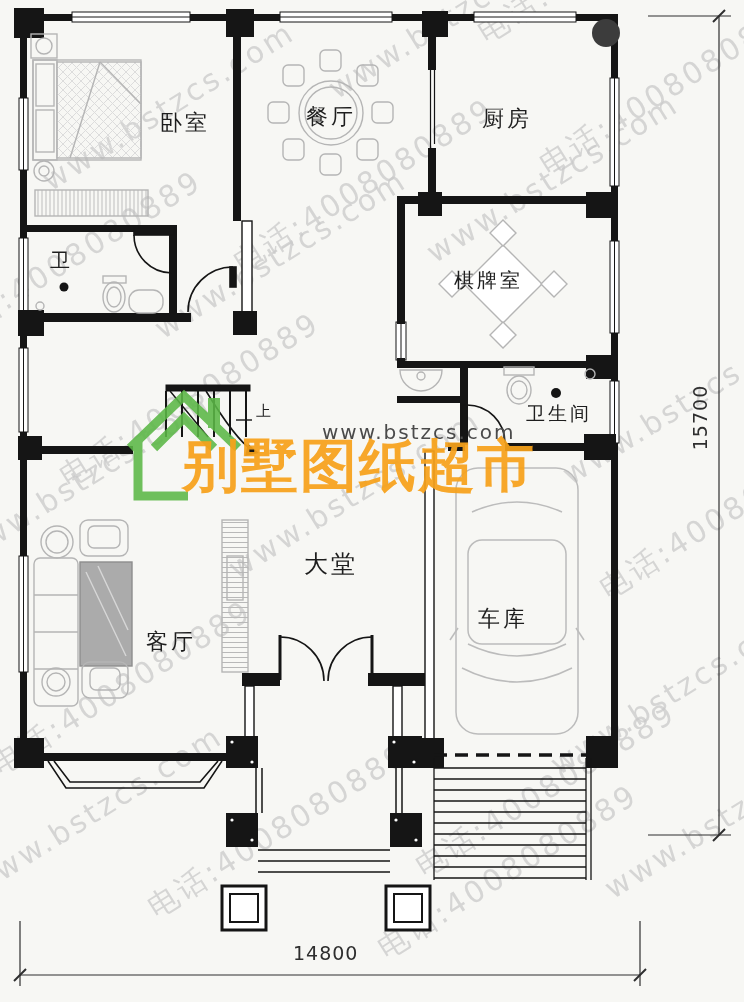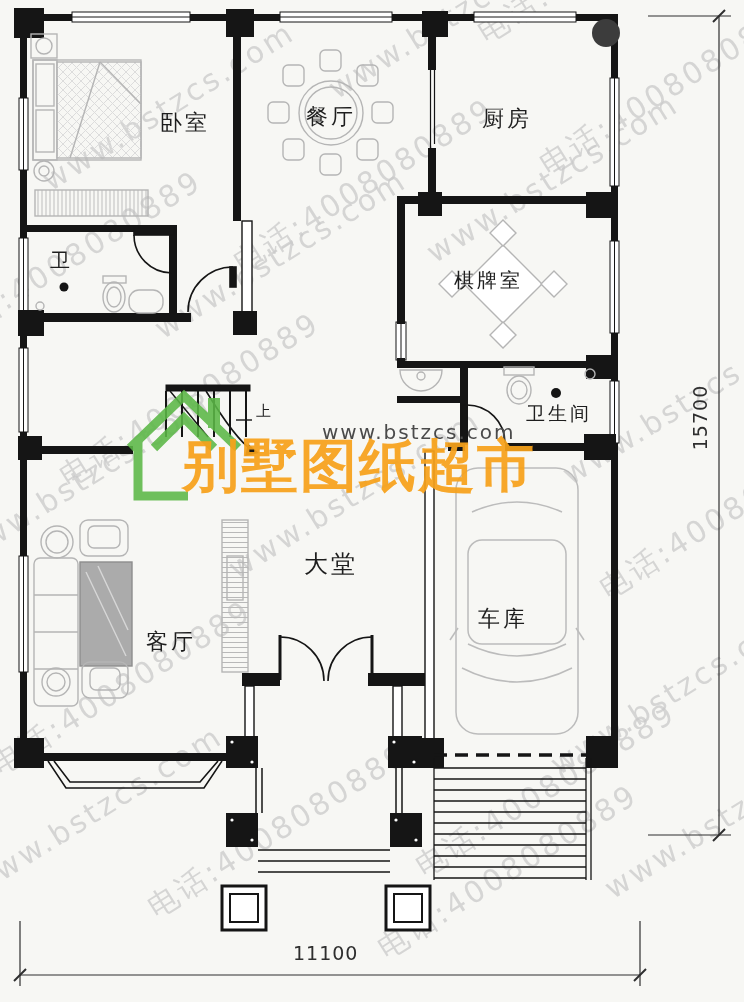--- a/index.html
+++ b/index.html
@@ -330,21 +330,21 @@
     <span class="room-label fs22" style="left:306px;top:106px">餐厅</span>
     <span class="room-label fs22" style="left:482px;top:108px">厨房</span>
     <span class="room-label fs20" style="left:50px;top:250px">卫</span>
     <span class="room-label fs20" style="left:454px;top:270px">棋牌室</span>
     <span class="room-label fs19" style="left:526px;top:404px">卫生间</span>
     <span class="room-label fs22" style="left:146px;top:631px">客厅</span>
     <span class="room-label fs24" style="left:304px;top:552px">大堂</span>
     <span class="room-label fs22" style="left:478px;top:608px">车库</span>
     <span class="room-label fs15" style="left:256px;top:404px">上</span>
     <span class="dim-label dim-v" style="left:668px;top:408px">15700</span>
-    <span class="dim-label" style="left:293px;top:944px">11100</span>
+    <span class="dim-label" style="left:293px;top:944px">14800</span>
   </div>
 
   <div class="layer brand-layer">
     <svg class="logo" width="120" height="122" viewBox="0 0 120 122">
       <rect x="84" y="12" width="12" height="30" fill="#5CB847"></rect>
       <path d="M6,62 L60,10 L114,62" fill="none" stroke="#5CB847" stroke-width="9"></path>
       <path d="M30,62 L60,32 L90,62" fill="none" stroke="#5CB847" stroke-width="9"></path>
       <path d="M14,56 L14,110 L64,110" fill="none" stroke="#5CB847" stroke-width="9"></path>
     </svg>
     <span class="site-center">www.bstzcs.com</span>

